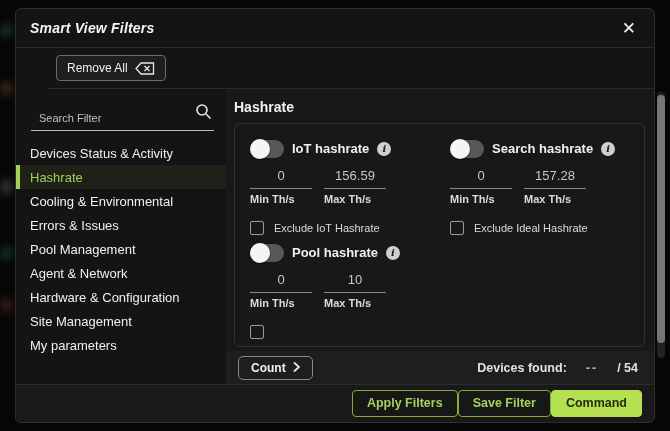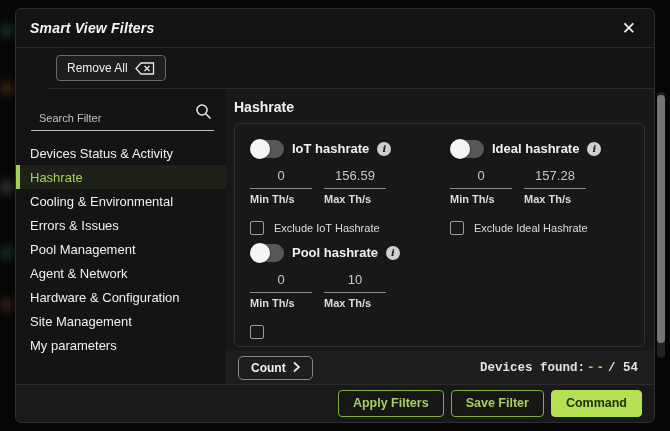--- a/index.html
+++ b/index.html
@@ -106,27 +106,27 @@
 
   .main-footer{
     margin-top:auto;height:33px;flex:0 0 33px;background:#1e1e1e;
     display:flex;align-items:center;padding:0 16px 0 12px;box-sizing:border-box;
   }
   .count-btn{
     display:inline-flex;align-items:center;gap:7px;background:transparent;
     border:1px solid #8a8a8a;border-radius:5px;color:#f0f0f0;font-size:12px;
     font-weight:600;padding:4px 12px;cursor:pointer;font-family:inherit;
   }
-  .devices-found{margin-left:auto;font-size:12.5px;font-weight:600;color:#e2e2e2;display:flex;gap:2px;align-items:center;font-family:Liberation Mono, monospace;}
+  .devices-found{margin-left:auto;font-size:12.5px;font-weight:600;color:#e2e2e2;display:flex;gap:19px;align-items:center;}
   .devices-found .dashes{color:#a3d154;font-weight:bold;letter-spacing:2px;}
 
   
   .bottom-bar{
     flex:0 0 38px;height:38px;border-top:1px solid #2c2c2c;background:#191919;
-    display:flex;align-items:center;justify-content:flex-end;gap:7px;
+    display:flex;align-items:center;justify-content:flex-end;
     padding:0 12px;box-sizing:border-box;
   }
   .btn{
     font-family:inherit;font-size:12.5px;font-weight:bold;border-radius:4px;
     padding:6px 14px;cursor:pointer;line-height:1.1;
   }
   .btn.outline-green{background:rgba(20,24,12,.3);border:1px solid #7fae3e;color:#a5d161;}
   .btn.fill-green{background:#b5e051;border:1px solid #b5e051;color:#22300e;}
 
   
@@ -219,21 +219,21 @@
               <span class="checkbox-box"></span>
               <span class="checkbox-label">Exclude IoT Hashrate</span>
             </div>
           </div>
 
           <div class="fgroup">
             <div class="toggle-row">
               <span class="toggle">
                   <span class="knob"></span>
                 </span>
-              <span class="toggle-label">Ideal hashrate</span>
+              <span class="toggle-label">Search hashrate</span>
               <span class="info-icon">i</span>
             </div>
             <div class="inputs-row">
               <label class="field">
                 <input type="text" value="0" style="">
                 <span class="field-label">Min Th/s</span>
               </label>
               <label class="field">
                 <input type="text" value="157.28" style="">
                 <span class="field-label">Max Th/s</span>

